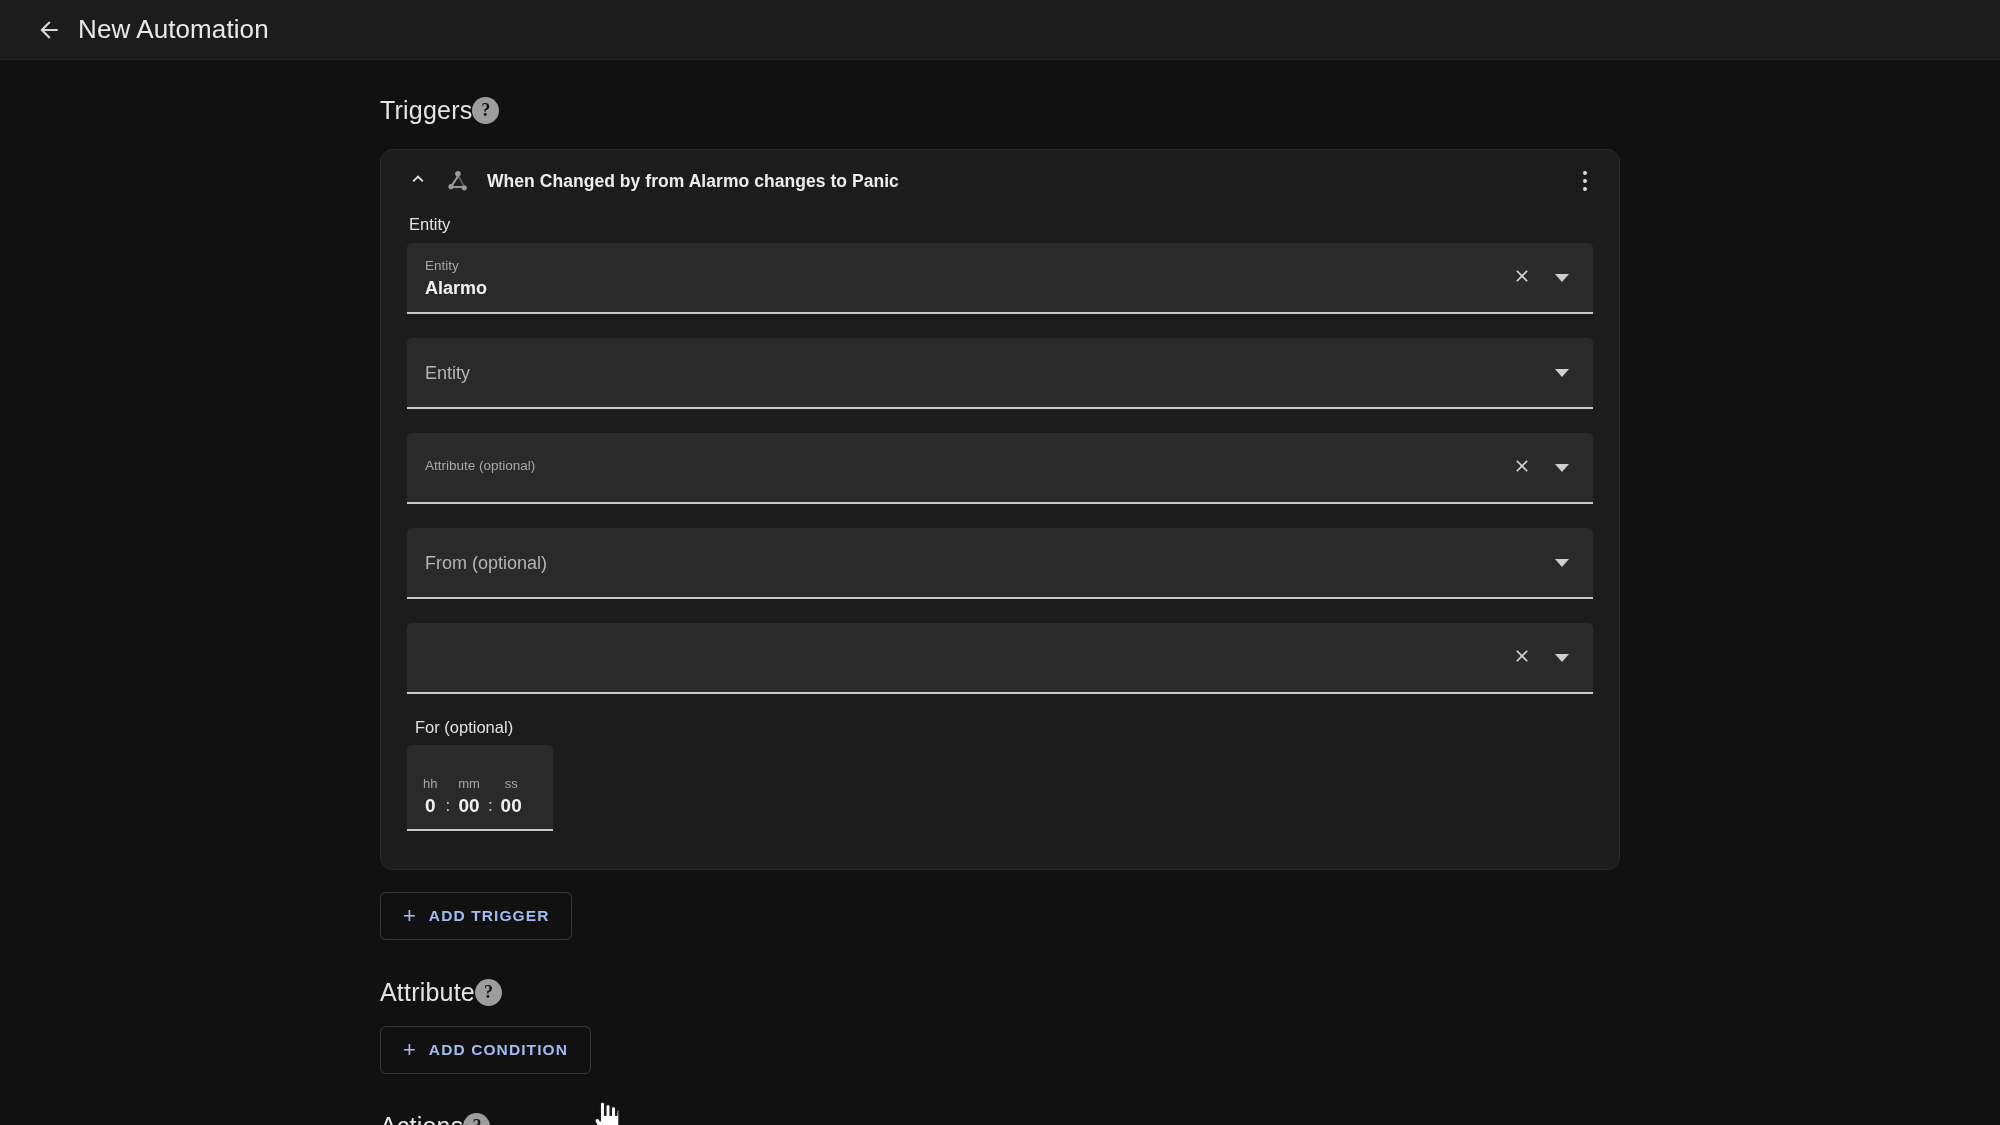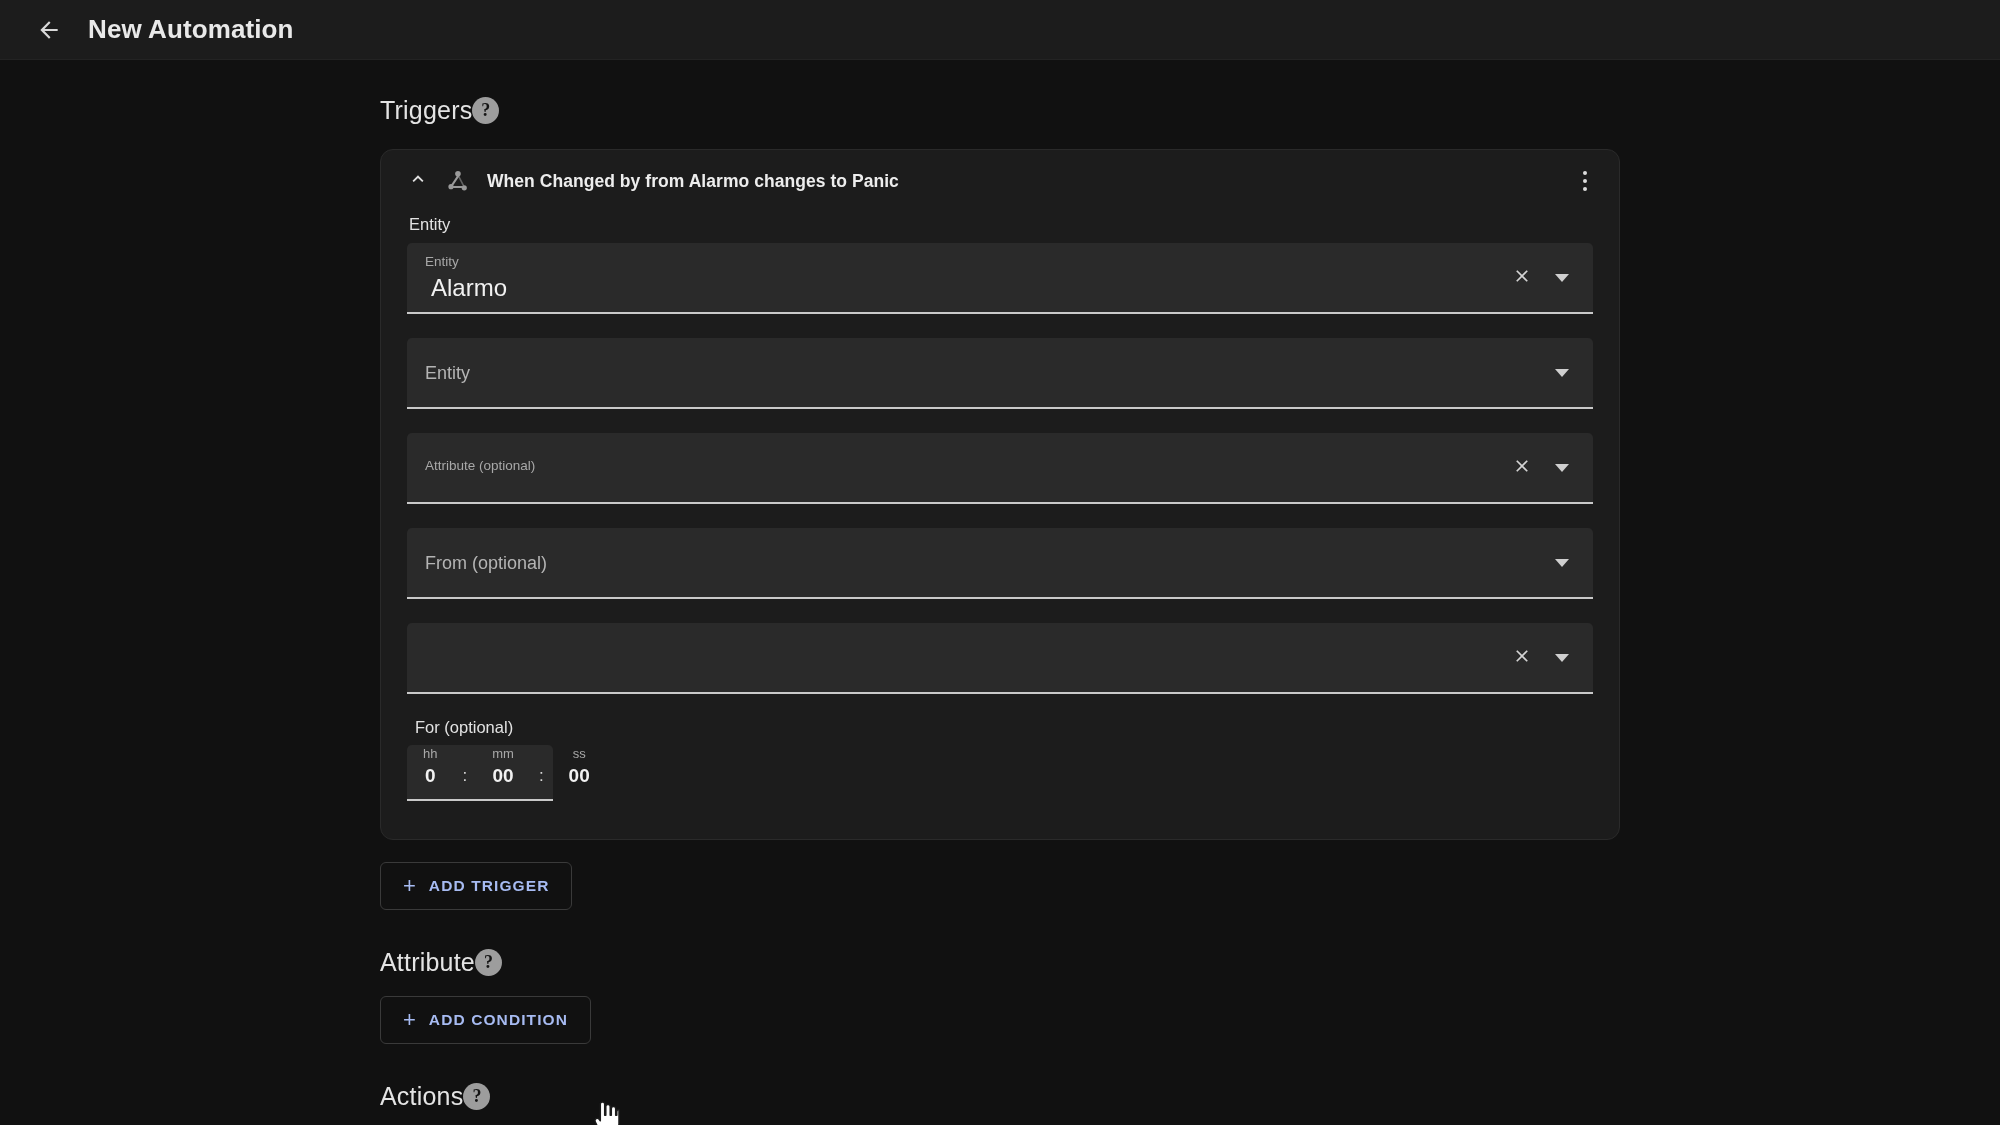--- a/index.html
+++ b/index.html
@@ -28,24 +28,24 @@
   }
   .back-btn {
     width: 46px; height: 46px;
     display: flex; align-items: center; justify-content: center;
     border-radius: 50%;
     cursor: pointer;
     flex: 0 0 auto;
   }
   .back-btn svg { display: block; }
   .appbar-title {
-    margin-left: 16px;
+    margin-left: 6px;
     color: #e9e9e9;
     font-size: 26px;
-    font-weight: 700;
+    font-weight: 400;
     letter-spacing: .1px;
     white-space: nowrap;
   }
 
   
   .content {
     position: absolute;
     top: 60px; left: 0;
     width: 2000px;
     height: 1065px;
@@ -167,26 +167,25 @@
     padding-top: 2px;
   }
   .tf-label {
     color: #a8a8a8;
     font-size: 13.5px;
     line-height: 1.1;
     margin-bottom: 5px;
   }
   .tf-value {
     color: #f1f1f1;
-    font-size: 24px;
-    font-weight: 400;
+    font-size: 18px;
+    font-weight: 700;
     line-height: 1.1;
     white-space: nowrap;
     overflow: hidden;
-    margin-left: 6px;
   }
   .tf-placeholder {
     color: #b4b4b4;
     font-size: 18px;
     font-weight: 400;
     line-height: 1.1;
   }
   .tf-actions {
     display: flex;
     align-items: center;
@@ -210,25 +209,25 @@
   .dur-label {
     color: #e2e2e2;
     font-size: 16.5px;
     margin: 5px 0 8px 8px;
   }
   .duration {
     width: 146px;
     background: #2a2a2a;
     border-radius: 5px 5px 0 0;
     border-bottom: 2px solid #c9c9c9;
-    height: 56px;
+    height: 86px;
     display: flex;
     align-items: flex-end;
     padding: 0 14px 12px 16px;
-    gap: 17px;
+    gap: 0;
   }
   .dur-seg {
     display: flex;
     flex-direction: column;
     align-items: center;
     cursor: text;
   }
   .dur-seg .cap {
     color: #a8a8a8;
     font-size: 13px;

